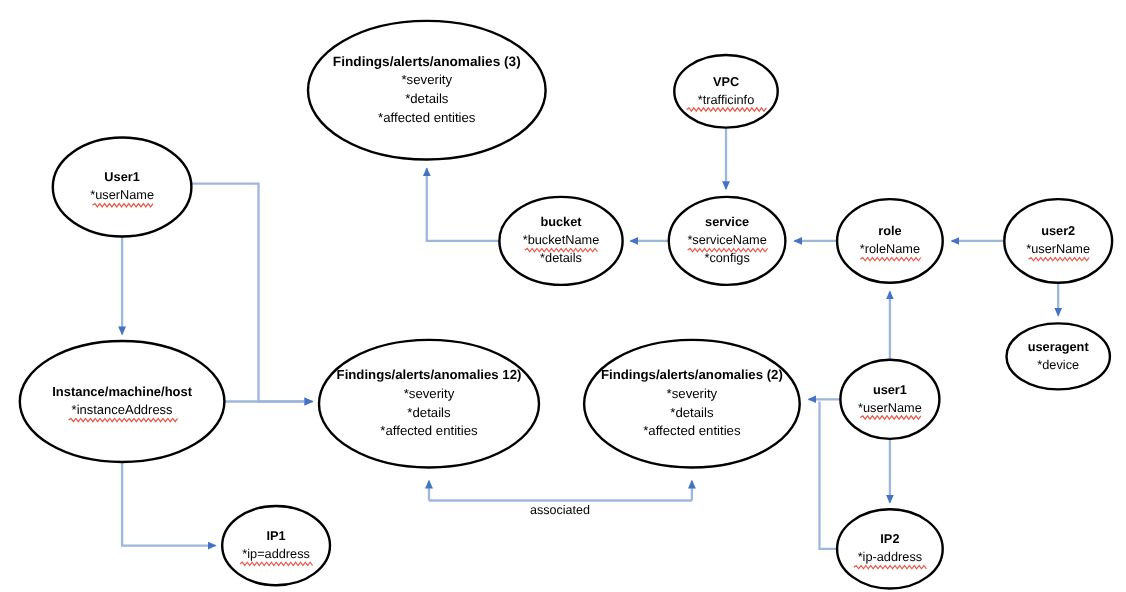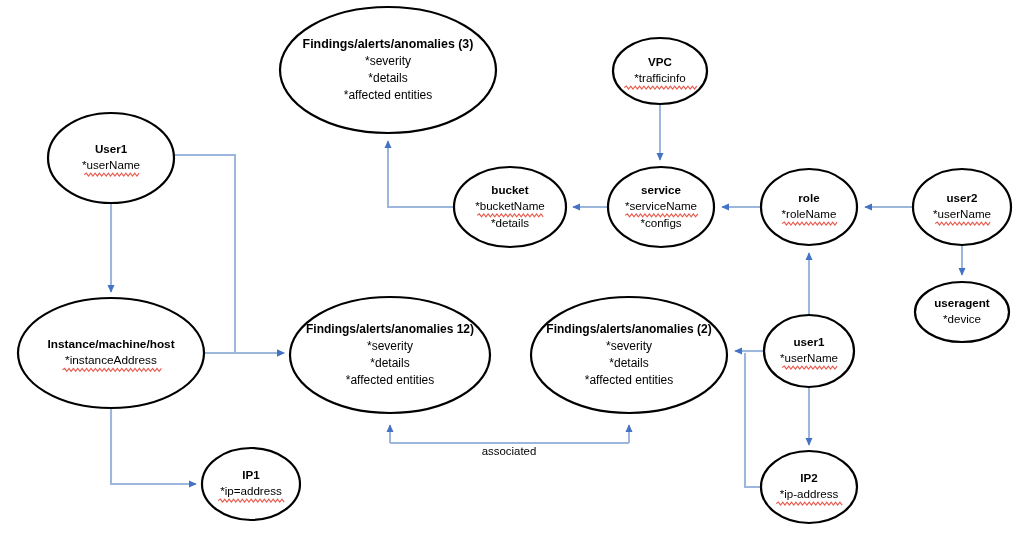--- a/index.html
+++ b/index.html
@@ -1,18 +1,18 @@
 <!DOCTYPE html>
 <html><head>
 <meta charset="utf-8">
 <style>
   html,body{margin:0;padding:0;background:#ffffff;}
   body{width:1024px;height:538px;position:relative;overflow:hidden;
        font-family:"Liberation Sans", sans-serif;color:#000;}
-  #stage{position:absolute;left:0;top:0;width:1024px;height:522px;}
+  #stage{position:absolute;left:0;top:12px;width:1024px;height:522px;}
   svg.layer{position:absolute;left:0;top:0;width:1024px;height:538px;}
   #edges{z-index:1;}
   #nodes{z-index:2;}
   .ell{fill:#ffffff;stroke:#000000;stroke-width:2.2;}
   .ttl{font-weight:bold;text-anchor:middle;dominant-baseline:middle;}
   .atr{text-anchor:middle;dominant-baseline:middle;font-weight:normal;}
   .sq{stroke:#e8584b;stroke-width:1.1;fill:none;}
   .lnk{stroke:#9db7dc;stroke-width:2.1;fill:none;stroke-linejoin:miter;}
   .lbl{text-anchor:middle;dominant-baseline:middle;font-weight:normal;}
 </style>

